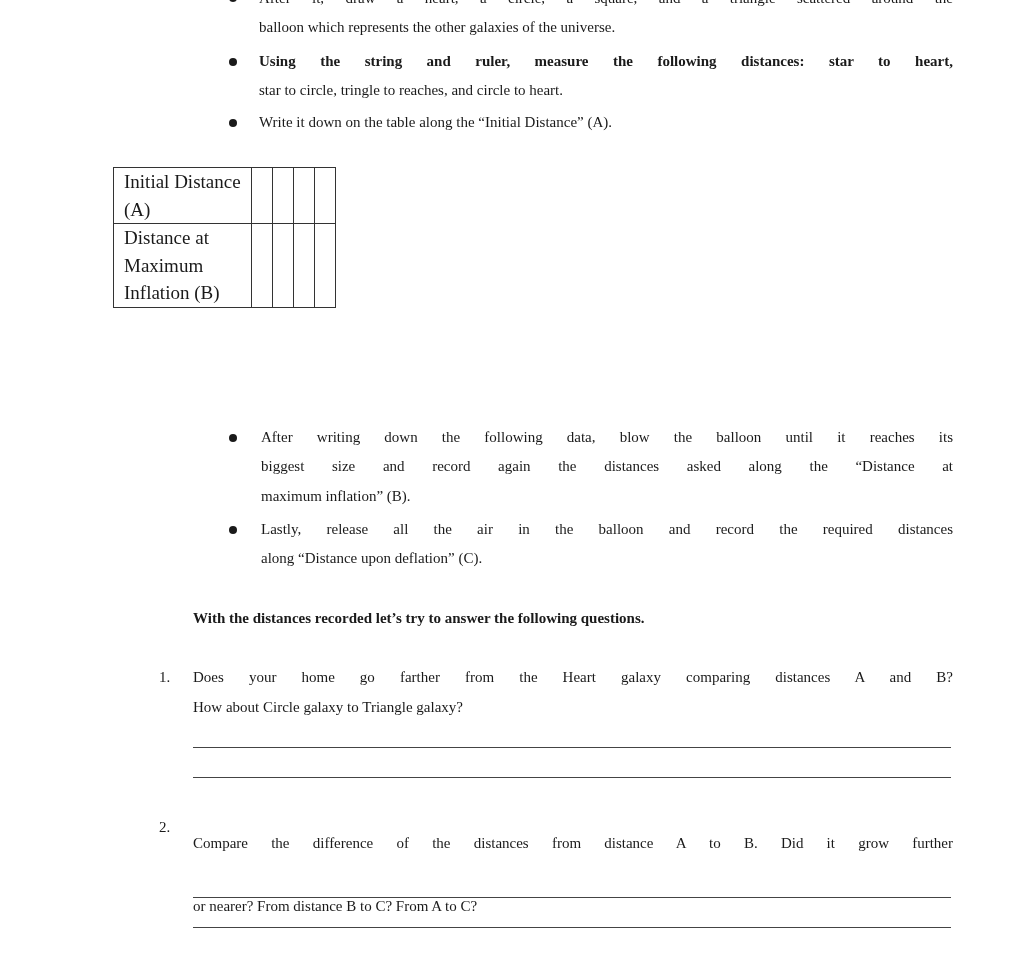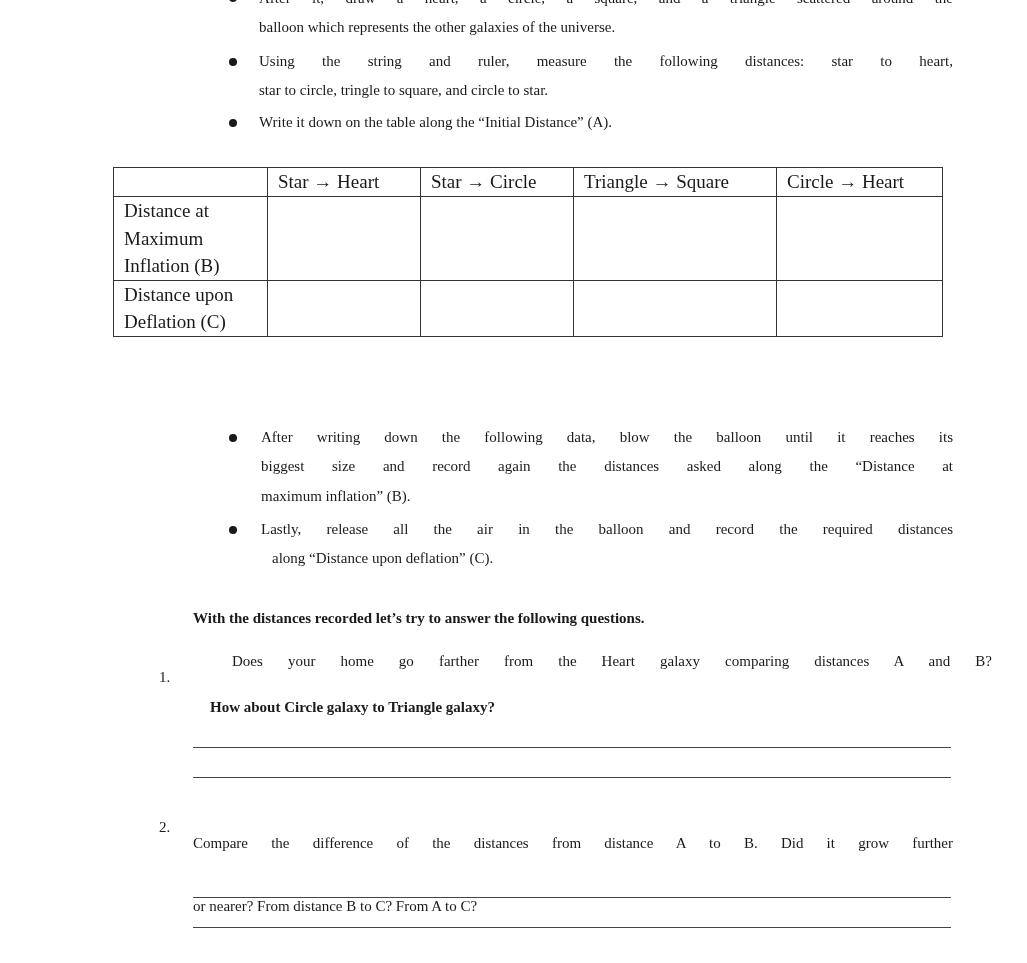--- a/index.html
+++ b/index.html
@@ -15,77 +15,70 @@
 </style>
 </head>
 <body>
 
 <div>
   <div class="bullet" style="left:229px; top:-6px;"></div>
   <div class="line just" style="left:259px; top:-16px; width:694px;">After it, draw a heart, a circle, a square, and a triangle scattered around the</div>
   <div class="line" style="left:259px; top:13px;">balloon which represents the other galaxies of the universe.</div>
 
   <div class="bullet" style="left:229px; top:58px;"></div>
-  <div class="line just" style="left:259px; top:47px; width:694px;">Using the string and ruler, measure the following distances: star to heart,</div>
-  <div class="line" style="left:259px; top:76px;">star to circle, tringle to square, and circle to star.</div>
+  <div class="line just" style="left:259px; top:47px; width:694px;font-weight:bold;">Using the string and ruler, measure the following distances: star to heart,</div>
+  <div class="line" style="left:259px; top:76px;">star to circle, tringle to reaches, and circle to heart.</div>
 
   <div class="bullet" style="left:229px; top:119px;"></div>
   <div class="line" style="left:259px; top:108px;text-align:right;">Write it down on the table along the “Initial Distance” (A).</div>
 </div>
 
 <table class="dist">
   <tbody>
-      <tr style="height:29px;">
-    <td style="width:133px;"></td>
-    <td style="width:132px;">Star → Heart</td>
-    <td style="width:132px;">Star → Circle</td>
-    <td style="width:182px;">Triangle → Square</td>
-    <td style="width:145px;">Circle → Heart</td>
+  <tr style="height:56px;">
+    <td>
+      <div>Initial Distance</div>
+      <div>(A)</div>
+    </td>
+    <td></td>
+    <td></td>
+    <td></td>
+    <td></td>
   </tr>
   <tr style="height:83px;">
     <td>
       <div>Distance at</div>
       <div>Maximum</div>
       <div>Inflation (B)</div>
-    </td>
-    <td></td>
-    <td></td>
-    <td></td>
-    <td></td>
-  </tr>
-  <tr style="height:56px;">
-    <td>
-      <div>Distance upon</div>
-      <div>Deflation (C)</div>
     </td>
     <td></td>
     <td></td>
     <td></td>
     <td></td>
   </tr>
 </tbody>
   </table>
 
 <div>
   <div class="bullet" style="left:229px; top:434px;"></div>
   <div class="line just" style="left:261px; top:423px; width:692px;font-family:Liberation Serif, serif;">After writing down the following data, blow the balloon until it reaches its</div>
   <div class="line just" style="left:261px; top:452px; width:692px;">biggest size and record again the distances asked along the “Distance at</div>
   <div class="line" style="left:261px; top:482px;">maximum inflation” (B).</div>
 
   <div class="bullet" style="left:229px; top:526px;"></div>
   <div class="line just" style="left:261px; top:515px; width:692px;">Lastly, release all the air in the balloon and record the required distances</div>
-  <div class="line" style="left:272px; top:544px;text-align:right;">along “Distance upon deflation” (C).</div>
+  <div class="line" style="left:261px; top:544px;text-align:right;">along “Distance upon deflation” (C).</div>
 </div>
 
 <div class="line" style="left:193px; top:604px;font-weight:bold;">With the distances recorded let’s try to answer the following questions.</div>
 
 <div>
   <div class="line" style="left:159px; top:663px;">1.</div>
-  <div class="line just" style="left:193px; top:647px; width:760px;margin-left:39px;">Does your home go farther from the Heart galaxy comparing distances A and B?</div>
-  <div class="line" style="left:210px; top:693px;font-weight:bold;">How about Circle galaxy to Triangle galaxy?</div>
+  <div class="line just" style="left:193px; top:663px; width:760px;">Does your home go farther from the Heart galaxy comparing distances A and B?</div>
+  <div class="line" style="left:193px; top:693px;">How about Circle galaxy to Triangle galaxy?</div>
   <div class="answer-line" style="top:747px;"></div>
   <div class="answer-line" style="top:777px;"></div>
 </div>
 
 <div>
   <div class="line" style="left:159px; top:813px;">2.</div>
   <div class="line just" style="left:193px; top:813px; width:760px;margin-top:16px;">Compare the difference of the distances from distance A to B. Did it grow further</div>
   <div class="line" style="left:193px; top:892px;">or nearer? From distance B to C?  From A to C?</div>
   <div class="answer-line" style="top:897px;"></div>
   <div class="answer-line" style="top:927px;"></div>

